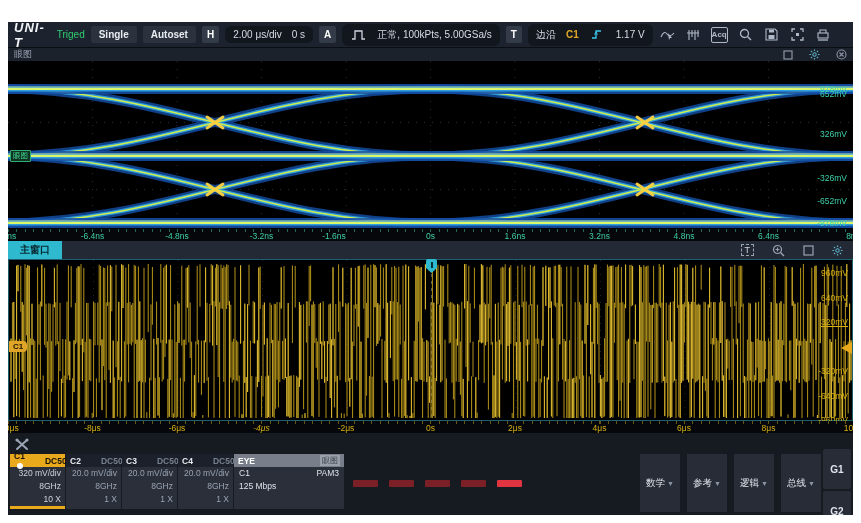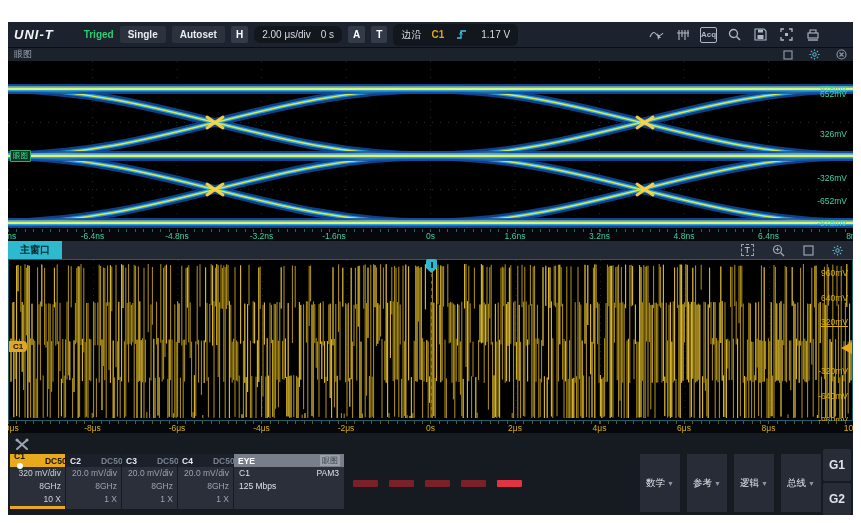--- a/index.html
+++ b/index.html
@@ -6,21 +6,21 @@
   html,body { width:861px; height:523px; background:#ffffff; overflow:hidden;
               font-family:"Liberation Sans","DejaVu Sans",sans-serif; }
   .scope { position:absolute; left:8px; top:22px; width:845px; height:493px;
            background:#0d1117; overflow:hidden; }
 
   
   .toolbar { position:absolute; left:0; top:0; width:845px; height:26px;
              background:#1d232e; display:flex; align-items:center; gap:6px;
              padding:0 6px; border-bottom:1px solid #0a0d12; }
   .logo { font-weight:bold; font-size:13px; color:#f2f4f8; letter-spacing:1px; font-style:italic; }
-  .trig-status { color:#2ecc71; font-weight:bold; font-size:10px; margin-left:24px; }
+  .trig-status { color:#2ecc71; font-weight:normal; font-size:10px; margin-left:6px; }
   .tb-btn { background:#2b313d; color:#e8ebf0; font-size:10px; font-weight:bold;
             padding:3px 8px; border-radius:2px; white-space:nowrap; }
   .tb-badge { background:#343b48; color:#ffffff; font-weight:bold; font-size:10px;
               padding:3px 5px; border-radius:2px; }
   .tb-seg { background:#12161d; color:#d8dce4; font-size:10px; padding:3px 8px;
             border-radius:6px; display:flex; gap:10px; align-items:center; white-space:nowrap; }
   .tb-icons { display:flex; gap:9px; margin-left:auto; align-items:center; }
   .tb-icon { width:17px; height:16px; display:flex; align-items:center; justify-content:center;
              color:#aeb8c6; font-size:12px; }
   .tb-icon svg { display:block; }
@@ -92,39 +92,47 @@
   .eyecard .rw { display:flex; justify-content:space-between; padding:1px 5px 0 5px;
                  font-size:8.5px; color:#dde1e8; height:13px; }
   .dashes { position:absolute; left:345px; top:47px; display:flex; gap:11px; }
   .dash { width:25px; height:7px; background:#7a2026; border-radius:1px; }
   .dash.on { background:#e03440; }
   .menus { position:absolute; right:32px; top:21px; display:flex; gap:7px; }
   .menu-btn { width:40px; height:58px; background:#272c37; color:#e3e7ee; font-size:9.5px;
               display:flex; align-items:center; justify-content:center; gap:2px; }
   .menu-btn .arr { color:#8b95a5; font-size:7px; }
   .gcol { position:absolute; right:2px; top:16px; display:flex; flex-direction:column; gap:2px; }
-  .g-btn { width:28px; height:32px; background:#272c37; color:#dfe4ec; font-size:12px; font-weight:bold;
+  .g-btn { width:28px; height:40px; background:#272c37; color:#dfe4ec; font-size:10px; font-weight:bold;
            display:flex; align-items:center; justify-content:center; border-radius:2px; }
 </style>
 </head>
 <body>
 
 <div class="scope">
 
   <div class="toolbar">
     <span class="logo">UNI-T</span>
     <span class="trig-status">Triged</span>
     <span class="tb-btn">Single</span>
     <span class="tb-btn">Autoset</span>
     <span class="tb-badge">H</span>
     <span class="tb-seg">
       <span>2.00 μs/div</span>
       <span>0 s</span>
     </span>
     <span class="tb-badge">A</span>
+    <span class="tb-seg">
+      <span class="tb-icon">
+        <svg width="13" height="10" viewBox="0 0 13 10">
+            <path d="M0 9 H3 V1 H10 V9 H13" fill="none" stroke="#cfd6e0" stroke-width="1.3"></path>
+          </svg>
+      </span>
+      <span>正常, 100kPts, 5.00GSa/s</span>
+    </span>
     <span class="tb-badge">T</span>
     <span class="tb-seg">
       <span>边沿</span>
       <span class="yellow">C1</span>
       <span class="tb-icon">
         <svg width="11" height="11" viewBox="0 0 11 11">
             <path d="M0 9 H4 V2 H9" fill="none" stroke="#3bc7f0" stroke-width="1.3"></path>
             <path d="M2.5 5.5 L4 3 L5.5 5.5" fill="none" stroke="#3bc7f0" stroke-width="1"></path>
           </svg>
       </span>
@@ -317,21 +325,21 @@
         <span class="main-vlabel" style="top: 111px;">-320mV</span>
         <span class="main-vlabel" style="top: 135.5px;">-640mV</span>
         <span class="main-vlabel" style="top: 160px;">-960mV</span>
       </div>
   </div>
 
   <div class="axis main" id="main-axis">
       <span class="tl" style="left: 0px;">-10μs</span>
       <span class="tl" style="left: 84.5px;">-8μs</span>
       <span class="tl" style="left: 169px;">-6μs</span>
-      <span class="tl" style="left: 253.5px;">-4μs</span>
+      <span class="tl" style="left: 253.5px; font-style: italic;">-4μs</span>
       <span class="tl" style="left: 338px;">-2μs</span>
       <span class="tl" style="left: 422.5px;">0s</span>
       <span class="tl" style="left: 507px;">2μs</span>
       <span class="tl" style="left: 591.5px;">4μs</span>
       <span class="tl" style="left: 676px;">6μs</span>
       <span class="tl" style="left: 760.5px;">8μs</span>
       <span class="tl" style="left: 845px;">10μs</span>
     </div>
 
   <div class="bottom">

